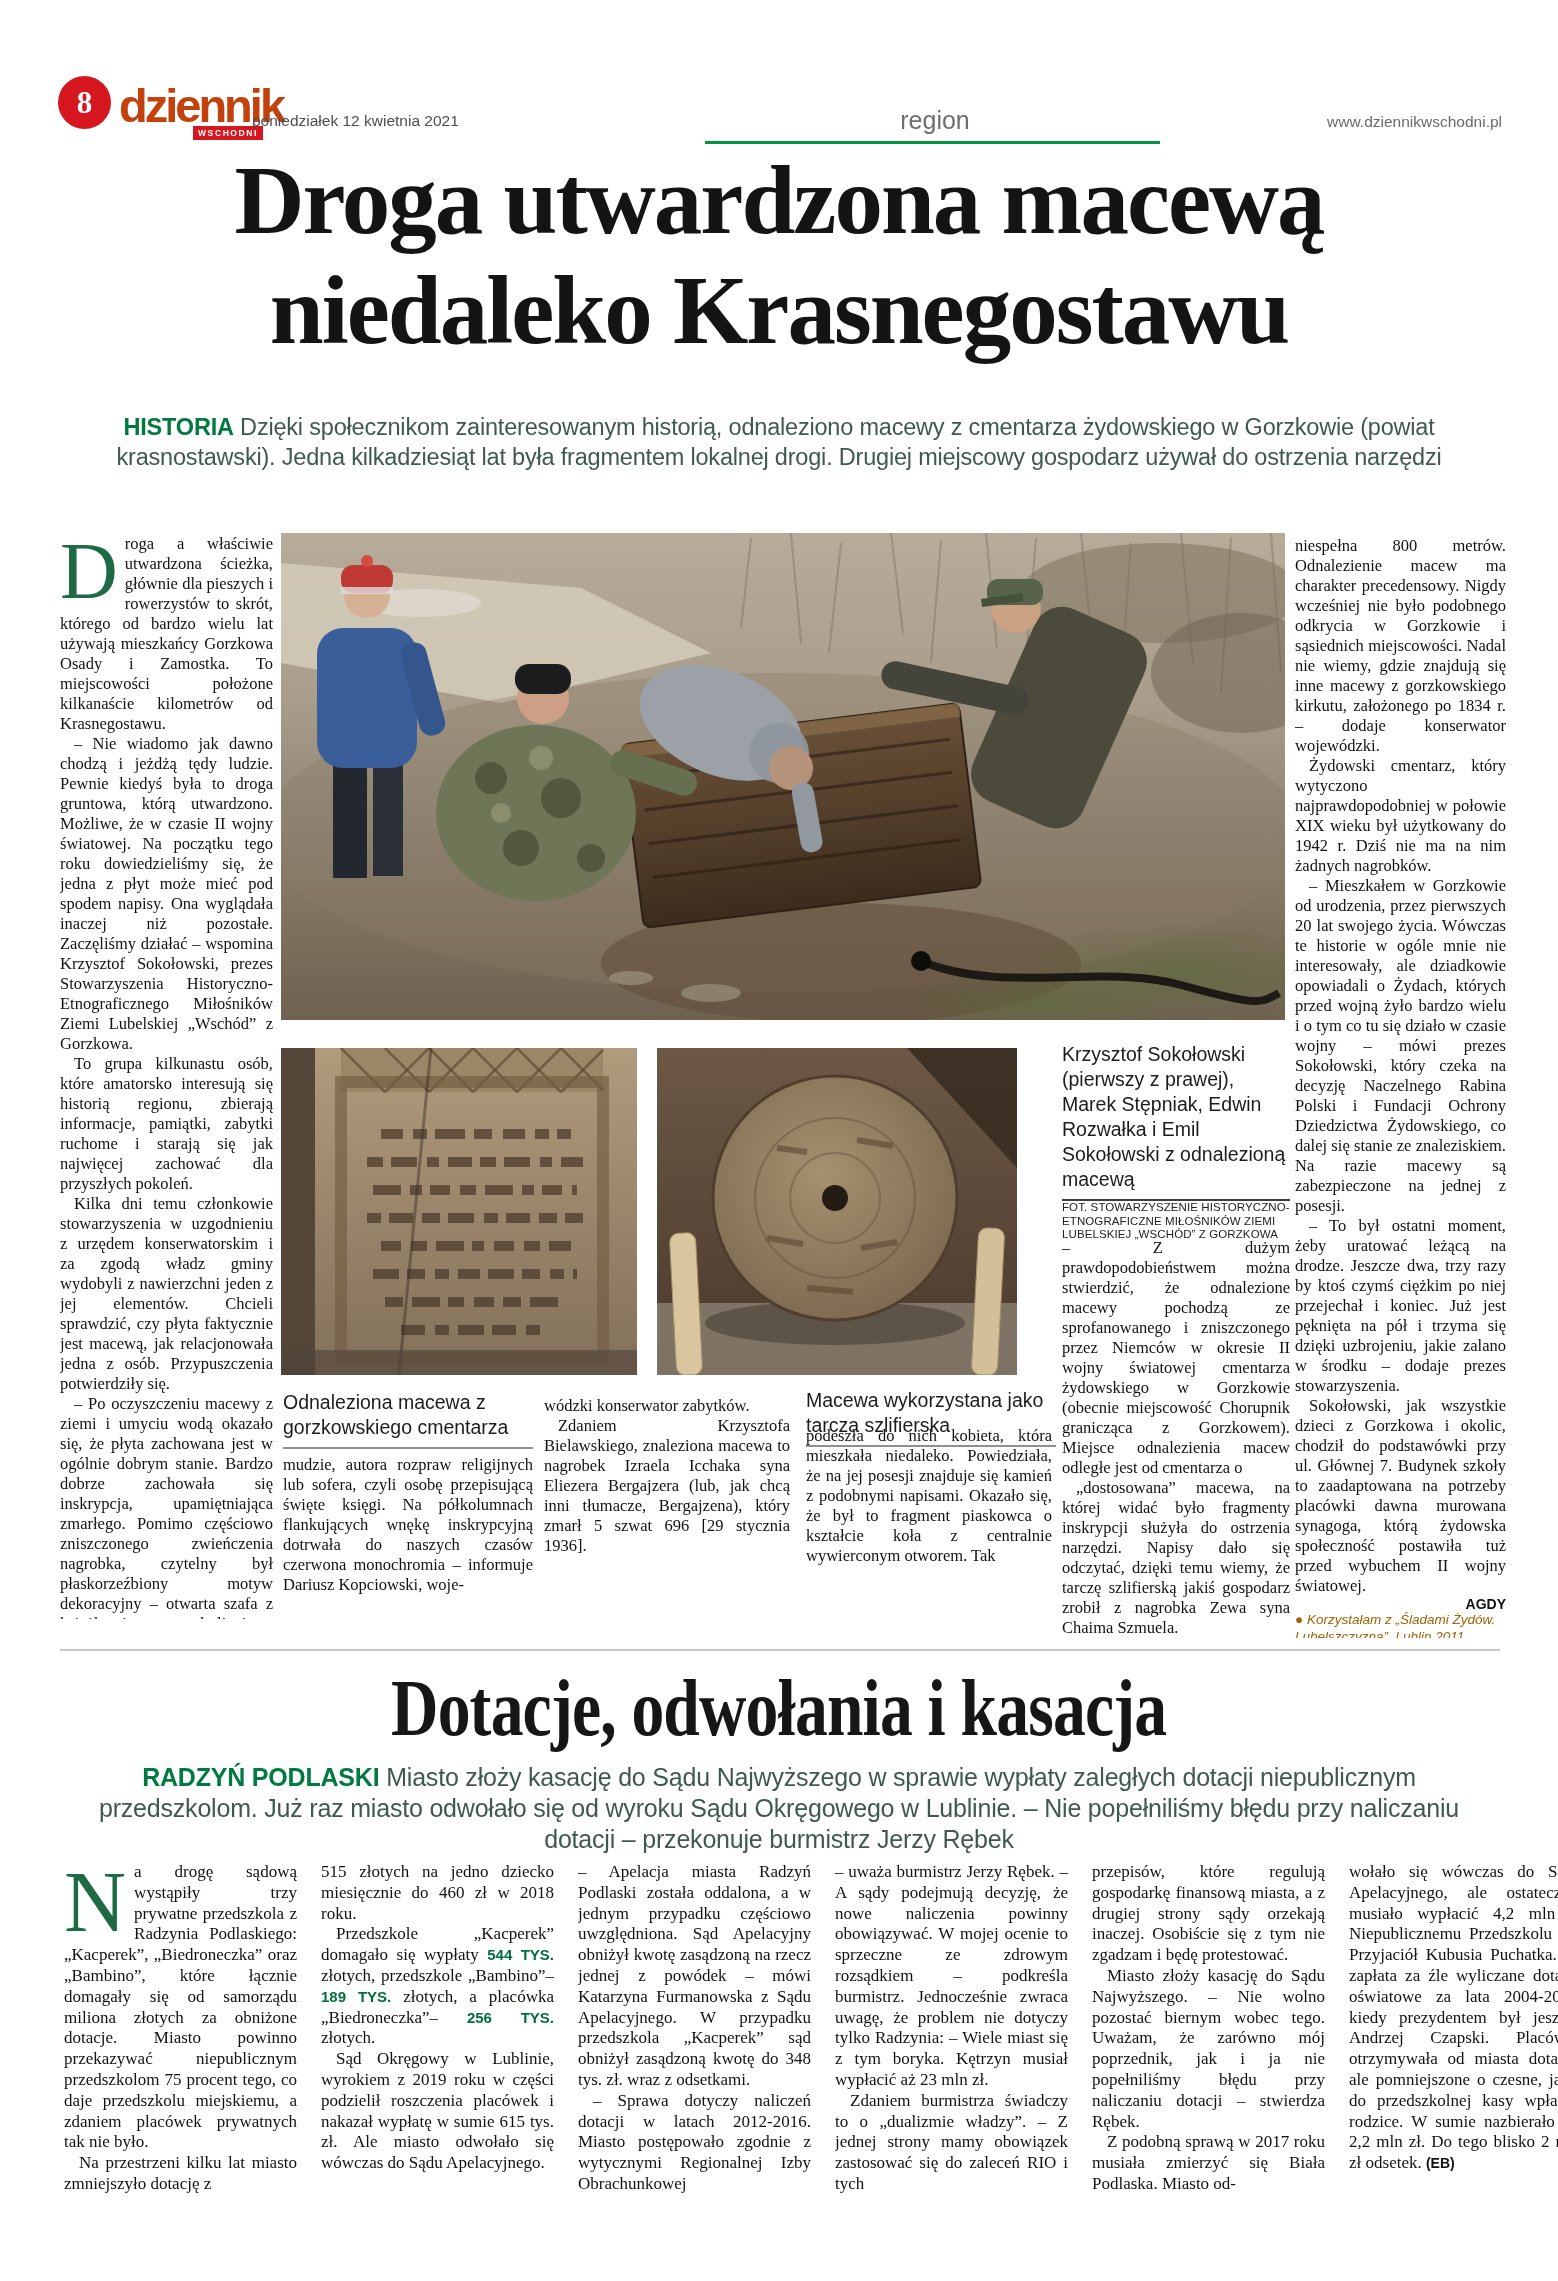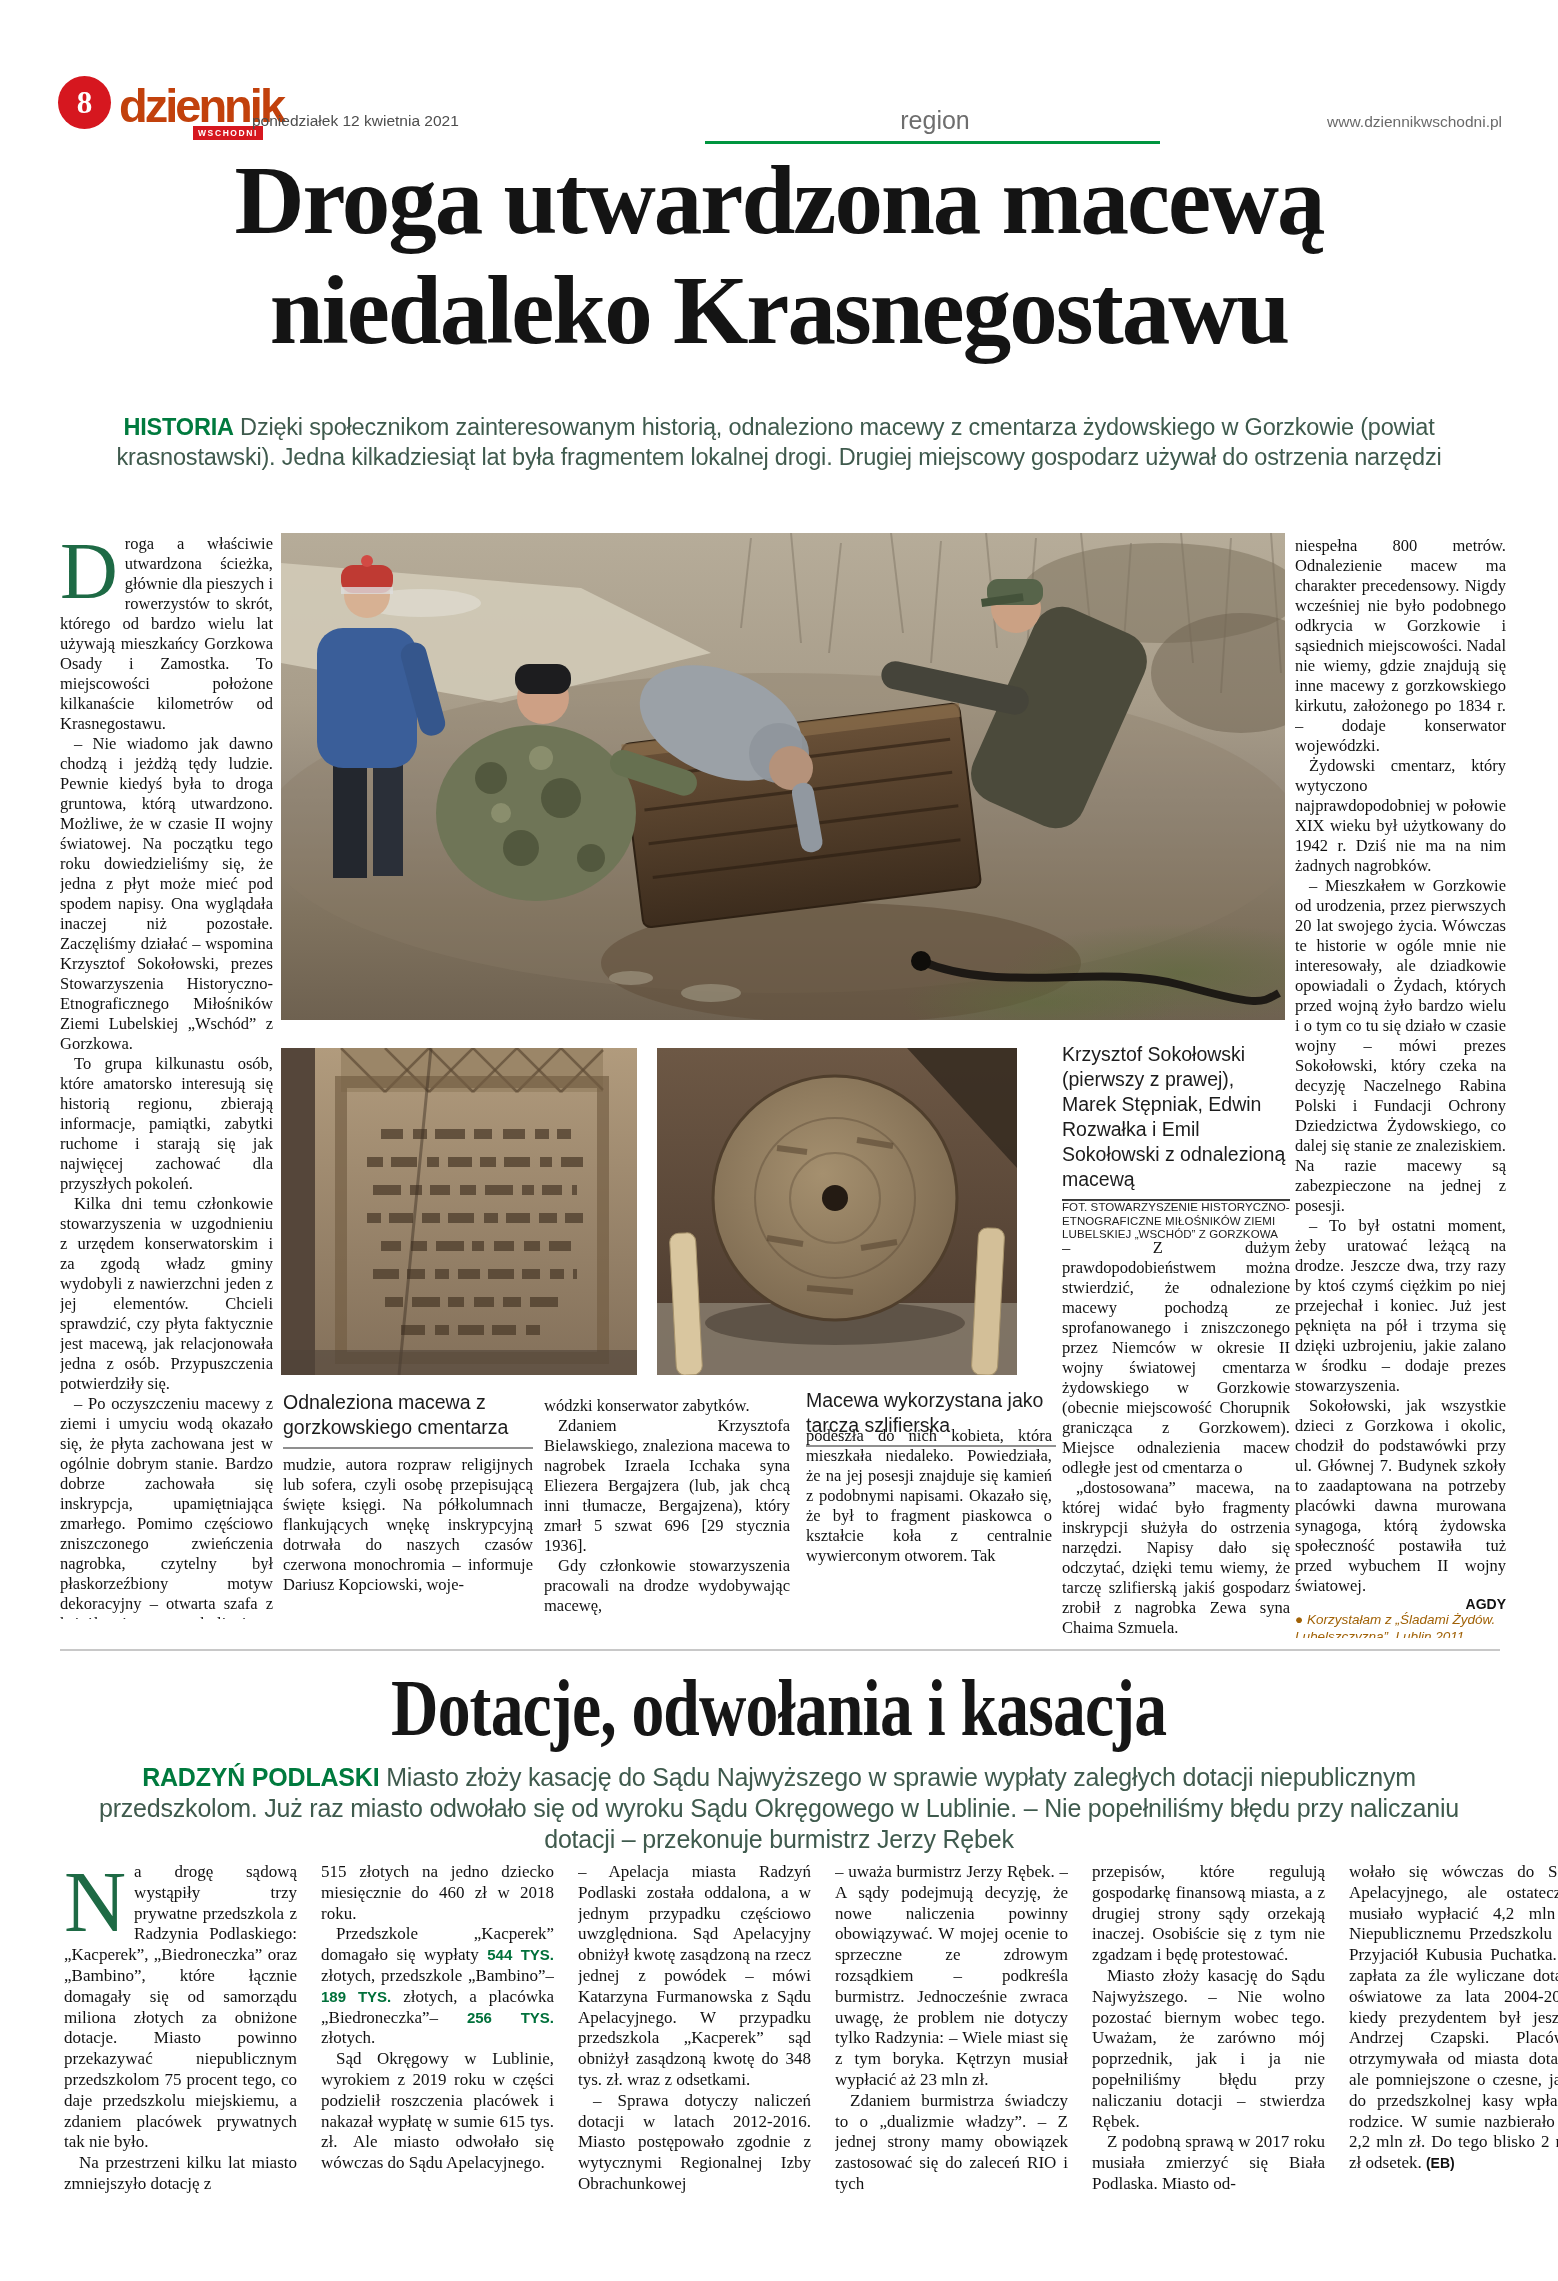--- a/index.html
+++ b/index.html
@@ -255,21 +255,20 @@
   <p>– Po oczyszczeniu macewy z ziemi i umyciu wodą okazało się, że płyta zachowana jest w ogólnie dobrym stanie. Bardzo dobrze zachowała się inskrypcja, upamiętniająca zmarłego. Pomimo częściowo zniszczonego zwieńczenia nagrobka, czytelny był płaskorzeźbiony motyw dekoracyjny – otwarta szafa z książkami – symbolizująca: rabina, osobę uczoną w Torze i Tal-</p>
 </div>
 
 <div class="bodycol a1c2">
   <p>mudzie, autora rozpraw religijnych lub sofera, czyli osobę przepisującą święte księgi. Na półkolumnach flankujących wnękę inskrypcyjną dotrwała do naszych czasów czerwona monochromia – informuje Dariusz Kopciowski, woje-</p>
 </div>
 
 <div class="bodycol a1c3">
   <p>wódzki konserwator zabytków.</p>
   <p>Zdaniem Krzysztofa Bielawskiego, znaleziona macewa to nagrobek Izraela Icchaka syna Eliezera Bergajzera (lub, jak chcą inni tłumacze, Bergajzena), który zmarł 5 szwat 696 [29 stycznia 1936].</p>
-  <p>Gdy członkowie stowarzyszenia pracowali na drodze wydobywając macewę,</p>
 </div>
 
 <div class="bodycol a1c4">
   <p>podeszła do nich kobieta, która mieszkała niedaleko. Powiedziała, że na jej posesji znajduje się kamień z podobnymi napisami. Okazało się, że był to fragment piaskowca o kształcie koła z centralnie wywierconym otworem. Tak</p>
 </div>
 
 <div class="bodycol a1c5">
   <p>– Z dużym prawdopodobieństwem można stwierdzić, że odnalezione macewy pochodzą ze sprofanowanego i zniszczonego przez Niemców w okresie II wojny światowej cmentarza żydowskiego w Gorzkowie (obecnie miejscowość Chorupnik granicząca z Gorzkowem). Miejsce odnalezienia macew odległe jest od cmentarza o</p>
   <p>„dostosowana” macewa, na której widać było fragmenty inskrypcji służyła do ostrzenia narzędzi. Napisy dało się odczytać, dzięki temu wiemy, że tarczę szlifierską jakiś gospodarz zrobił z nagrobka Zewa syna Chaima Szmuela.</p>
 </div>

